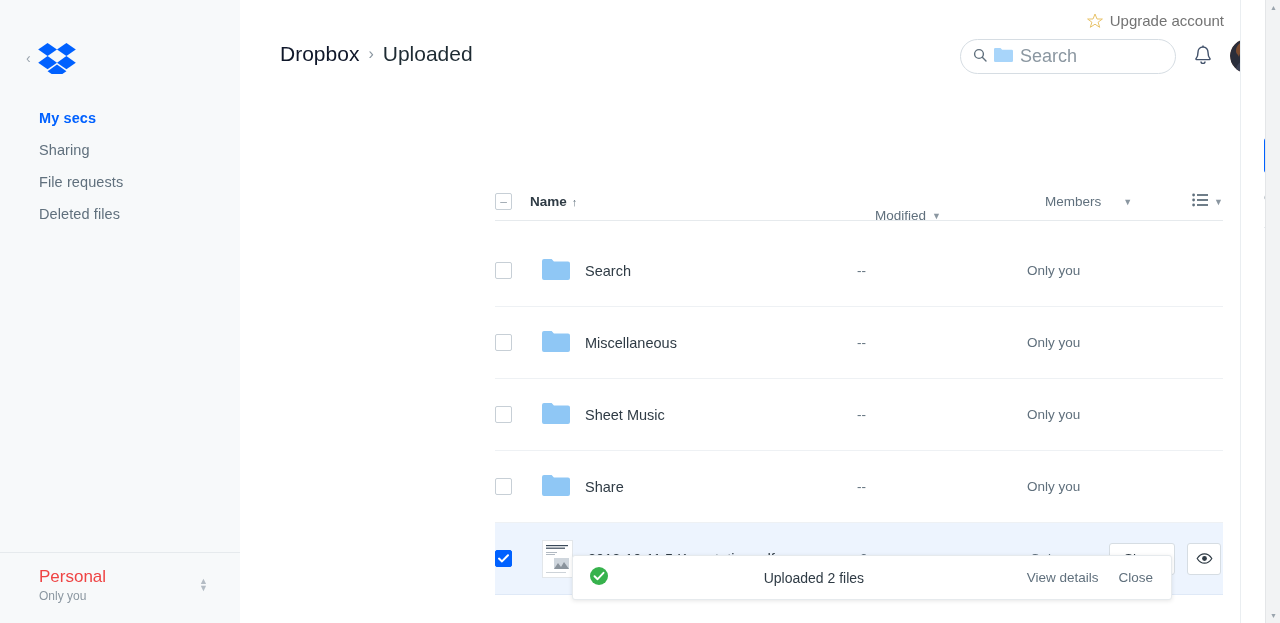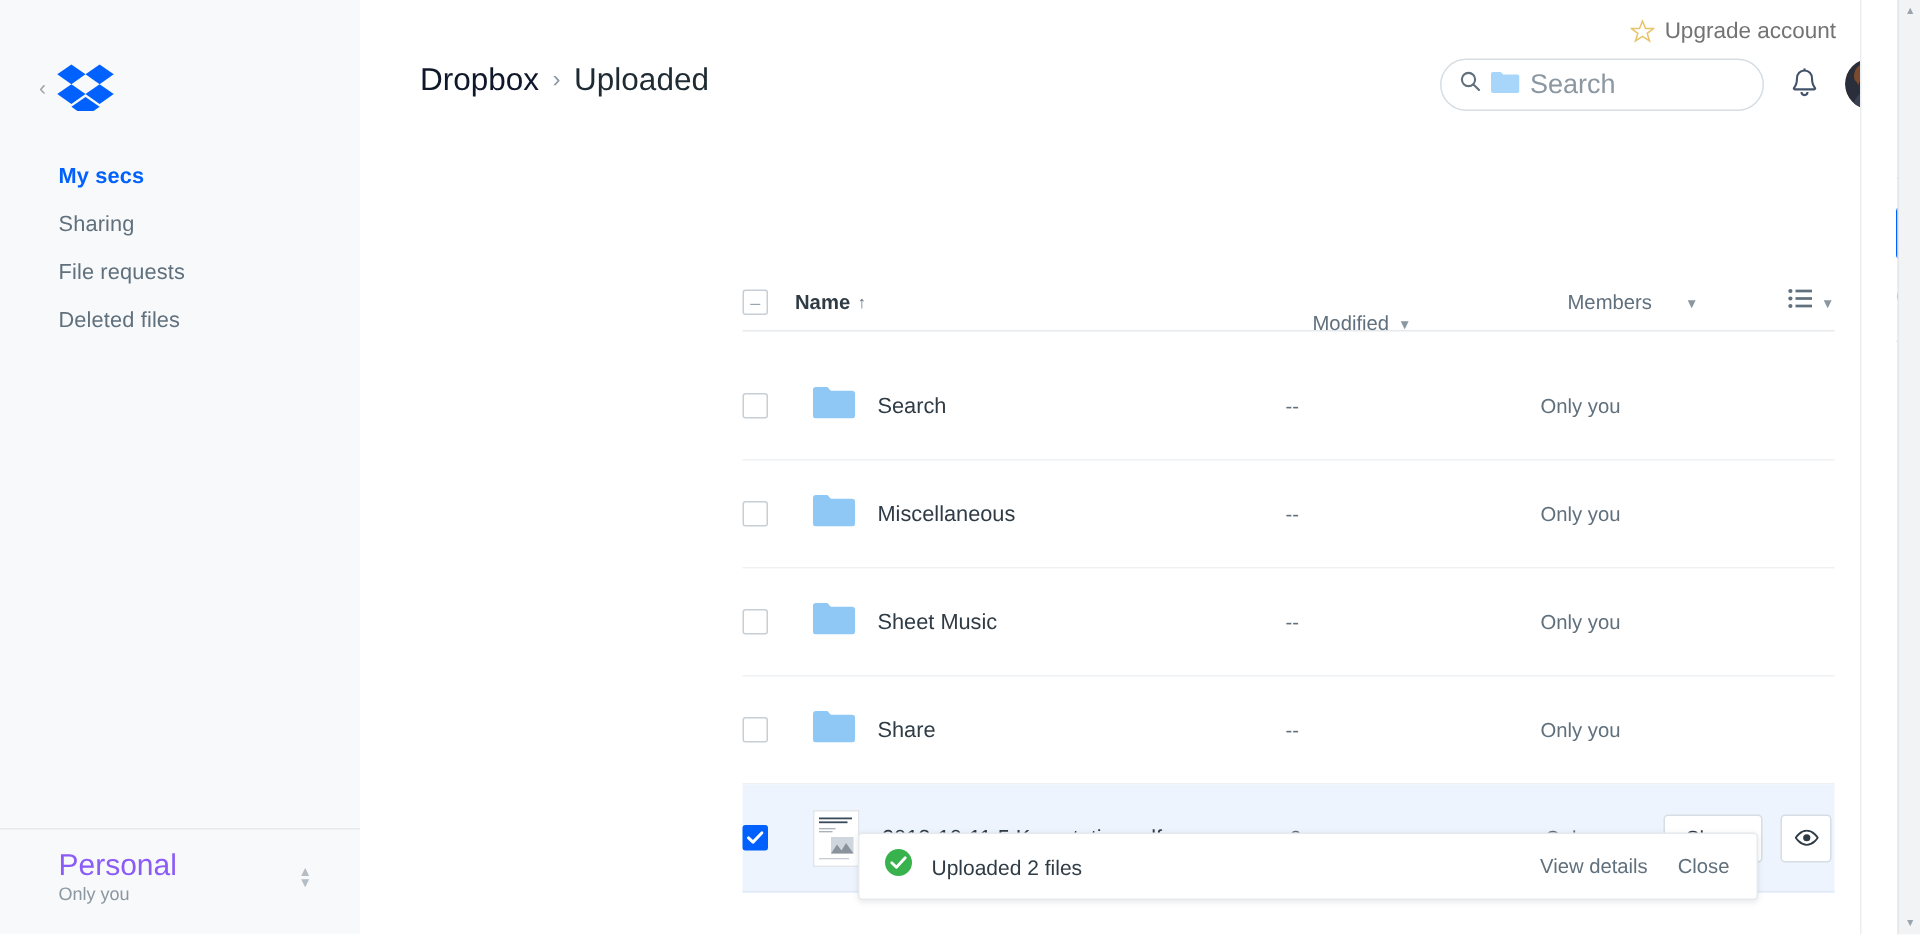--- a/index.html
+++ b/index.html
@@ -40,21 +40,21 @@
     letter-spacing: .1px;
   }
   .nav-item.active { color: #0061ff; font-weight: bold; }
 
   .sidebar-footer {
     position: absolute; left: 0; bottom: 0;
     width: 240px; padding: 14px 20px 20px 39px;
     border-top: 1px solid #e6eaed;
   }
   .sf-row { display: flex; align-items: center; justify-content: space-between; }
-  .sf-title { font-size: 20px; color: #8b5cf6; line-height: 20px; }
+  .sf-title { font-size: 17px; color: #ef4444; line-height: 20px; }
   .sf-sub { font-size: 12px; color: #8b97a1; margin-top: 2px; }
   .sf-caret { display: flex; flex-direction: column; align-items: center; color: #b4bcc4; line-height: 7px; font-size: 9px; margin-right: 12px;}
 
   
   .main {
     flex: 1 1 auto; position: relative; height: 623px; background: #fff;
   }
 
   .topbar {
     position: relative; height: 92px;
@@ -197,21 +197,21 @@
   }
 
   
   .toast {
     position: absolute; left: 332px; top: 555px; width: 600px; height: 45px;
     background: #fff; border: 1px solid #e6eaed; border-radius: 3px;
     box-shadow: 0 1px 4px rgba(0,0,0,.10);
     display: flex; align-items: center; padding: 0 18px 0 16px;
   }
   .toast-check { width: 20px; height: 20px; flex: 0 0 20px; }
-  .toast-msg { font-size: 14px; color: #2f3b45; margin-left: 12px; flex: 1 1 auto; }
+  .toast-msg { font-size: 14px; color: #2f3b45; margin-left: 12px; flex: 1 1 auto; text-align: center; }
   .toast-link { font-size: 13.5px; color: #60707d; margin-left: 20px; cursor: pointer; }
 
   
   .scrollbar {
     position: absolute; right: 0; top: 0; width: 15px; height: 623px;
     background: #f2f3f4; border-left: 1px solid #e4e6e8;
   }
   .sb-arrow {
     width: 15px; height: 15px; display: flex; align-items: center;
     justify-content: center; font-size: 7px; color: #9aa4ad;

